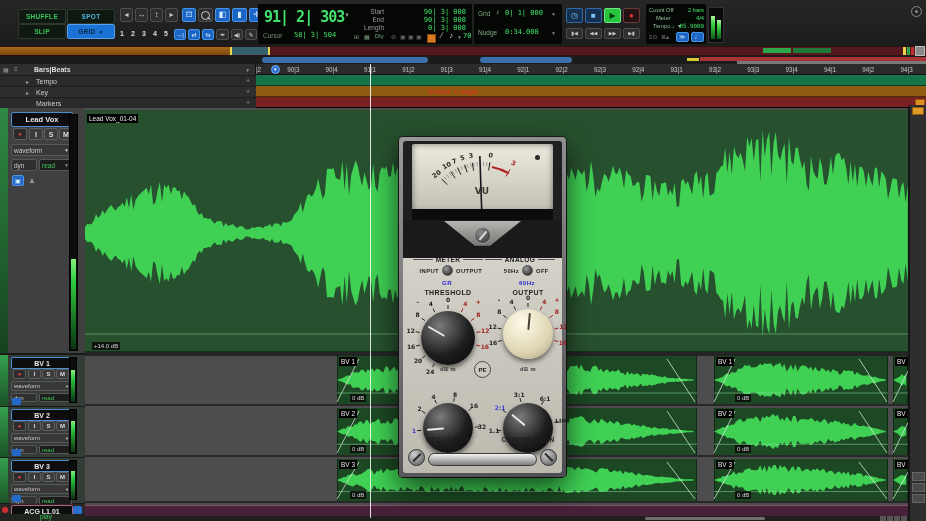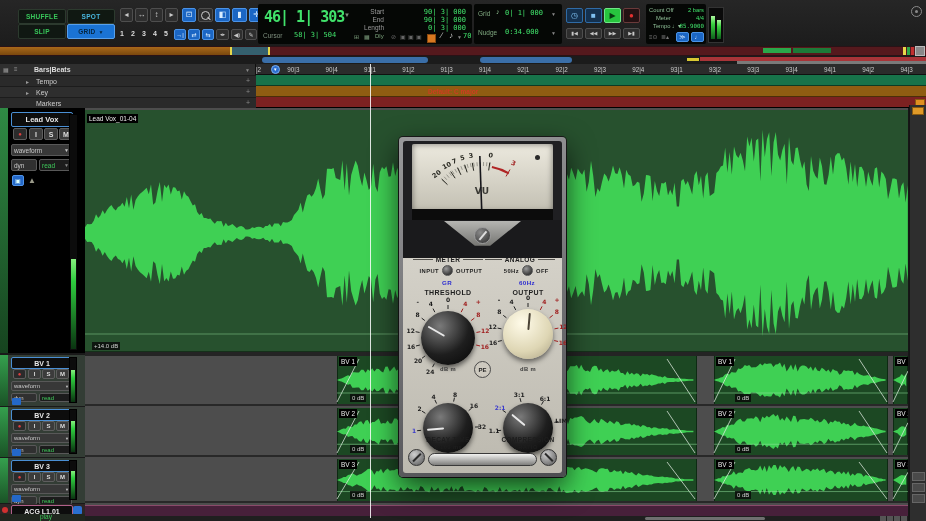--- a/index.html
+++ b/index.html
@@ -72,21 +72,21 @@
     <span class="abs" style="left:44px;color:#ddd;font-size:7px;font-weight:bold;">5</span>
   </div>
   <div class="tbtn blue" style="left:174px;top:29px;width:12px;height:11px;font-size:6px;">→|</div>
   <div class="tbtn blue" style="left:188px;top:29px;width:12px;height:11px;font-size:6px;">⇄</div>
   <div class="tbtn blue" style="left:202px;top:29px;width:12px;height:11px;font-size:6px;">⇆</div>
   <div class="tbtn" style="left:216px;top:29px;width:13px;height:11px;font-size:5px;">◂▸</div>
   <div class="tbtn" style="left:231px;top:29px;width:12px;height:11px;font-size:6px;">◀)</div>
   <div class="tbtn" style="left:245px;top:29px;width:12px;height:11px;font-size:6px;">✎</div>
 
   <div class="abs" style="left:258px;top:4px;width:214px;height:40px;background:#050705;border-radius:2px;"></div>
-  <div class="abs mono" style="left:264px;top:8px;font-size:15px;font-weight:bold;color:#41e26b;letter-spacing:-1px;">46| 1| 303</div>
+  <div class="abs mono" style="left:264px;top:8px;font-size:15px;font-weight:bold;color:#41e26b;letter-spacing:-1px;">91| 2| 303</div>
   <span class="abs" style="left:344px;top:12px;color:#7d8f7d;font-size:6px;">▼</span>
   <span class="abs lbl" style="left:263px;top:32px;font-size:6.5px;color:#7f8f7f;">Cursor</span>
   <span class="abs mono" style="left:294px;top:31px;font-size:7px;color:#41e26b;">58| 3| 504</span>
   <span class="abs lbl" style="left:354px;top:8px;width:30px;text-align:right;font-size:6.5px;">Start</span>
   <span class="abs lbl" style="left:354px;top:16px;width:30px;text-align:right;font-size:6.5px;">End</span>
   <span class="abs lbl" style="left:354px;top:24px;width:30px;text-align:right;font-size:6.5px;">Length</span>
   <span class="abs mono" style="left:388px;top:8px;width:78px;text-align:right;font-size:7px;color:#41e26b;">90| 3| 000</span>
   <span class="abs mono" style="left:388px;top:16px;width:78px;text-align:right;font-size:7px;color:#41e26b;">90| 3| 000</span>
   <span class="abs mono" style="left:388px;top:24px;width:78px;text-align:right;font-size:7px;color:#41e26b;">0| 3| 000</span>
 
@@ -211,21 +211,21 @@
   <div class="abs" style="left:256px;top:75px;width:670px;height:11px;background:#17734a;border-bottom:1px solid #0b3b25;box-sizing:border-box;"></div>
   <div class="abs" style="left:256px;top:86px;width:670px;height:11px;background:#8f5d12;border-bottom:1px solid #4a2f08;box-sizing:border-box;">
     <span class="abs" style="left:172px;top:2px;font-size:6.5px;font-weight:bold;color:#cf3c22;">Default: C major</span>
   </div>
   <div class="abs" style="left:256px;top:97px;width:670px;height:11px;background:#7c2121;border-bottom:1px solid #000;box-sizing:border-box;">
     <div class="abs" style="left:659px;top:2px;width:10px;height:8px;background:#e09020;border:1px solid #8a5a10;box-sizing:border-box;"></div>
   </div>
 
   <div class="abs" style="left:0;top:108px;width:85px;height:413px;background:#2b2b2b;border-right:1px solid #000;box-sizing:border-box;"></div>
 
-  <div class="abs" style="left:0;top:108px;width:85px;height:247px;background:#000000;border-bottom:2px solid #191919;box-sizing:border-box;">
+  <div class="abs" style="left:0;top:108px;width:85px;height:247px;background:#404040;border-bottom:2px solid #191919;box-sizing:border-box;">
     <div class="abs" style="left:0;top:0;width:8px;height:245px;background:linear-gradient(#2f8a44,#16431f);"></div>
     <div class="namebox abs" style="left:11px;top:4px;width:60px;height:13px;">
         <span>Lead Vox</span>
       </div>
     <div class="rism" style="left:13px;top:20px;width:14px;height:12px;color:#e04040;background:#2b2b2b;">
         <span style="font-size:6px;">●</span>
       </div>
     <div class="rism" style="left:29px;top:20px;width:14px;height:12px;">
         <span>I</span>
       </div>

